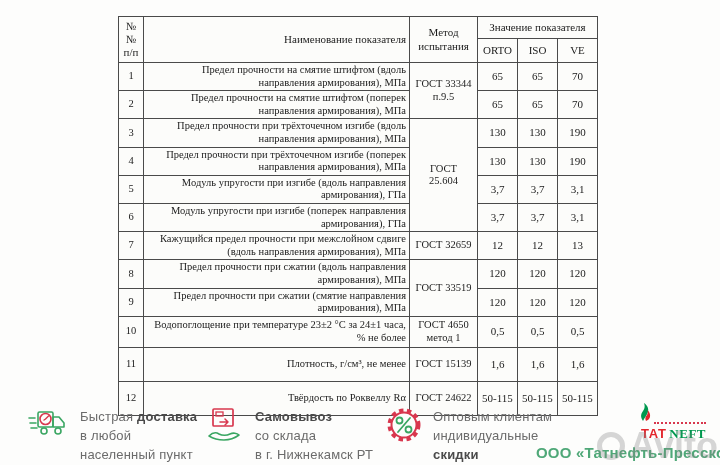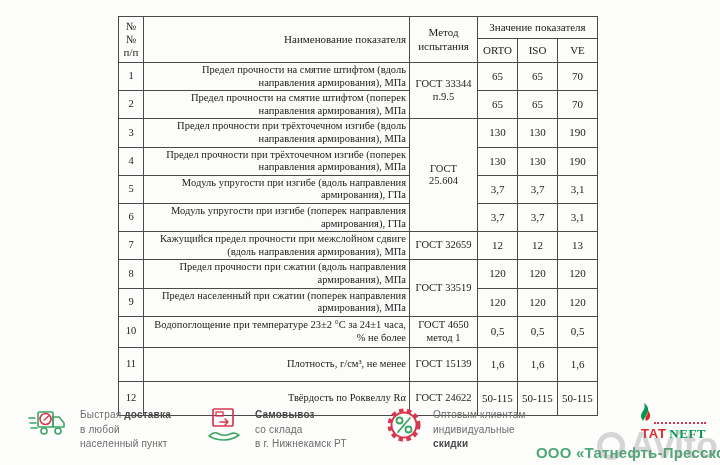--- a/index.html
+++ b/index.html
@@ -43,21 +43,21 @@
   tr.r-xtall { height:34px; }
 
   
   .footer {
     position:absolute; left:0; top:398px; width:720px; height:67px;
     font-family:"Liberation Sans", sans-serif;
     color:#6b6b6b;
   }
   .feature { position:absolute; top:8px; display:flex; align-items:flex-start; }
   .feature .ficon { flex:0 0 auto; margin-right:10px; }
-  .feature .ftext { font-size:10px; line-height:1.45; letter-spacing:0.2px; padding-top:2px; }
+  .feature .ftext { font-size:13px; line-height:1.45; letter-spacing:0.2px; padding-top:2px; }
   .feature .b { font-weight:bold; color:#4a4a4a; }
   .f1 { left:28px; }
   .f2 { left:205px; }
   .f3 { left:385px; }
 
   .brand { position:absolute; right:14px; top:4px; width:170px; text-align:right; }
   .brand-logo { display:flex; align-items:flex-end; justify-content:flex-end; gap:3px; }
   .logo-dots { display:inline-block; width:52px; border-top:2px dotted #d8374e; margin-bottom:2px; }
   .logo-word { font-family:"Liberation Sans", sans-serif; font-weight:bold; font-size:13px; letter-spacing:0.5px; line-height:1; }
   .logo-tat  { color:#e2262c; }
@@ -163,21 +163,21 @@
     <tr class="r">
       <td class="c-num">8</td>
       <td class="c-name">Предел прочности при сжатии (вдоль направления армирования), МПа</td>
       <td class="c-meth" rowspan="2">ГОСТ 33519</td>
       <td class="c-v">120</td>
       <td class="c-v">120</td>
       <td class="c-v">120</td>
     </tr>
     <tr class="r">
       <td class="c-num">9</td>
-      <td class="c-name">Предел населенный при сжатии (поперек направления армирования), МПа</td>
+      <td class="c-name">Предел прочности при сжатии (смятие направления армирования), МПа</td>
       <td class="c-v">120</td>
       <td class="c-v">120</td>
       <td class="c-v">120</td>
     </tr>
     <tr class="r-tall">
       <td class="c-num">10</td>
       <td class="c-name">Водопоглощение при температуре 23±2 °С за 24±1 часа, % не более</td>
       <td class="c-meth prewrap">ГОСТ 4650
 метод 1</td>
       <td class="c-v">0,5</td>

